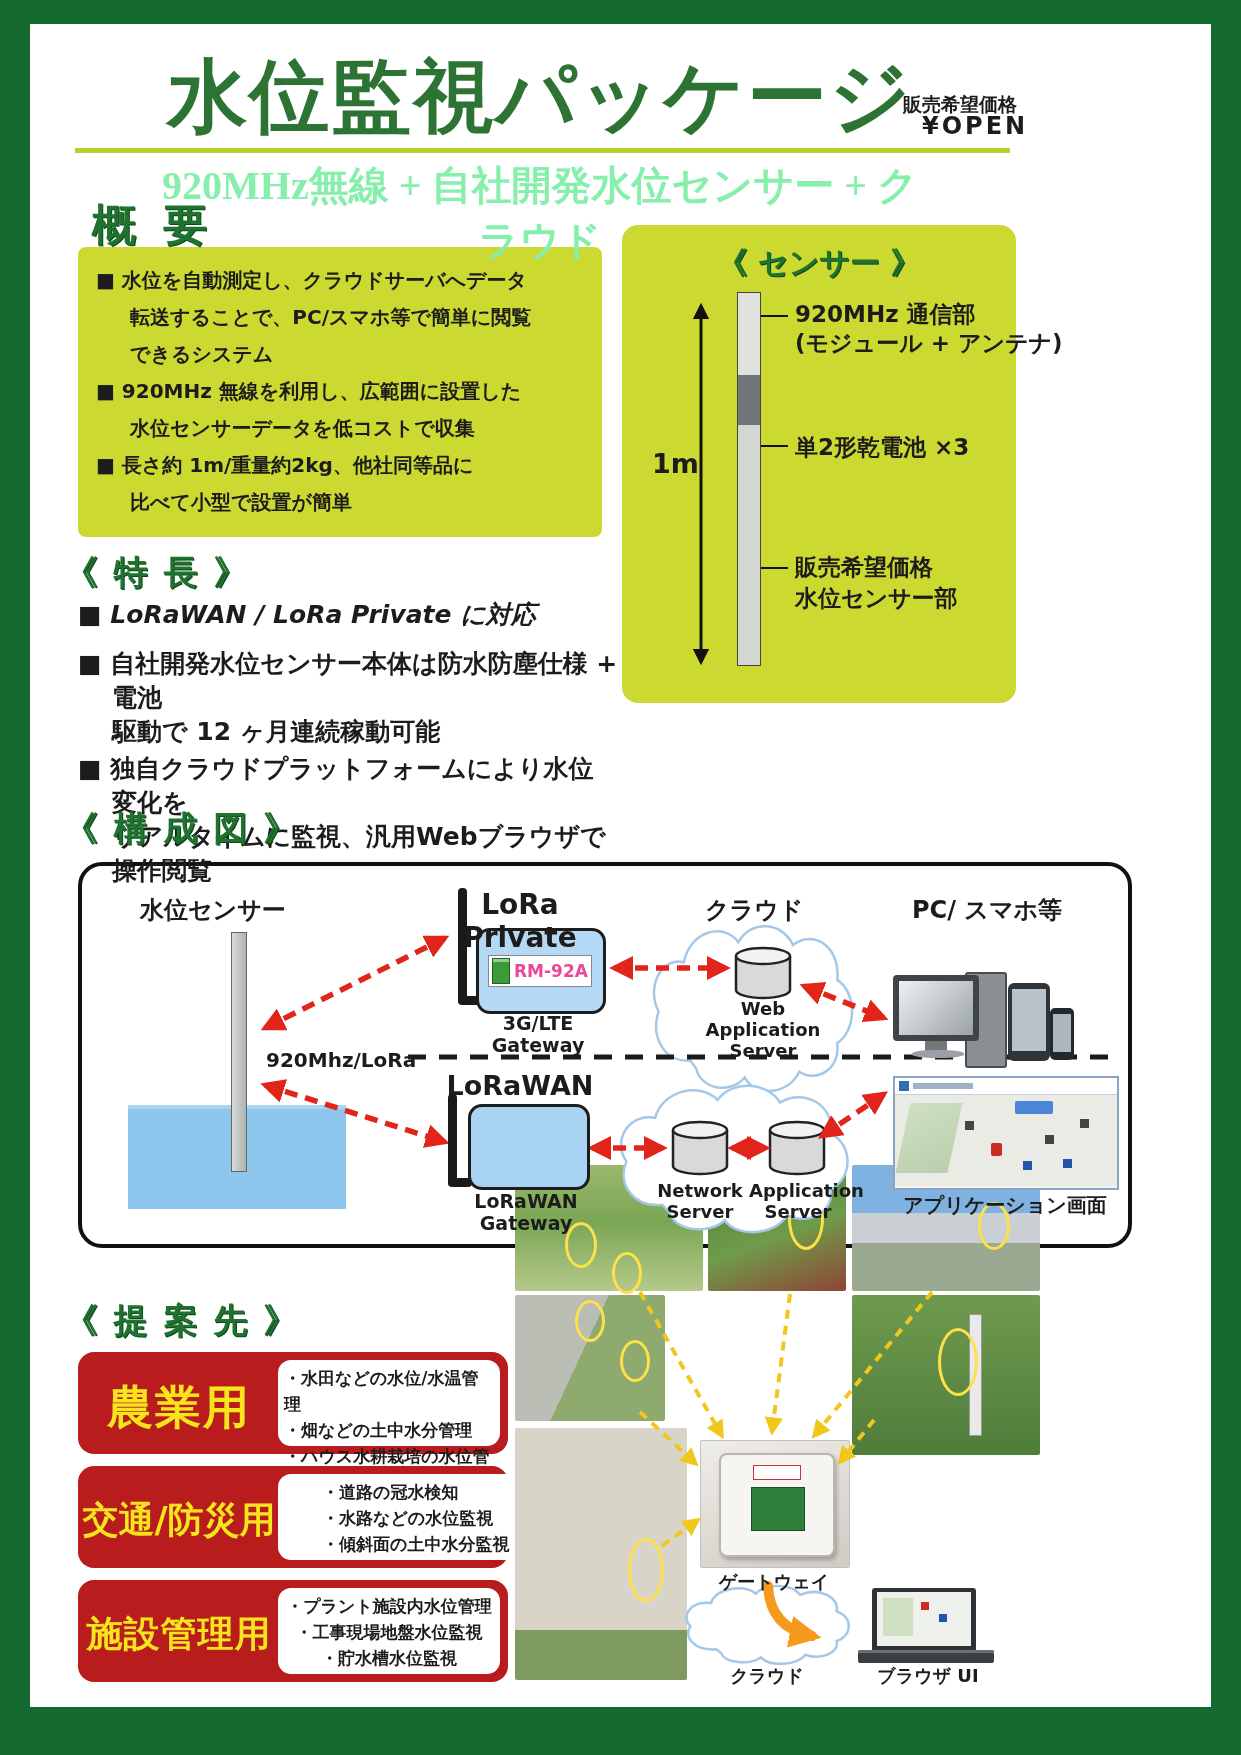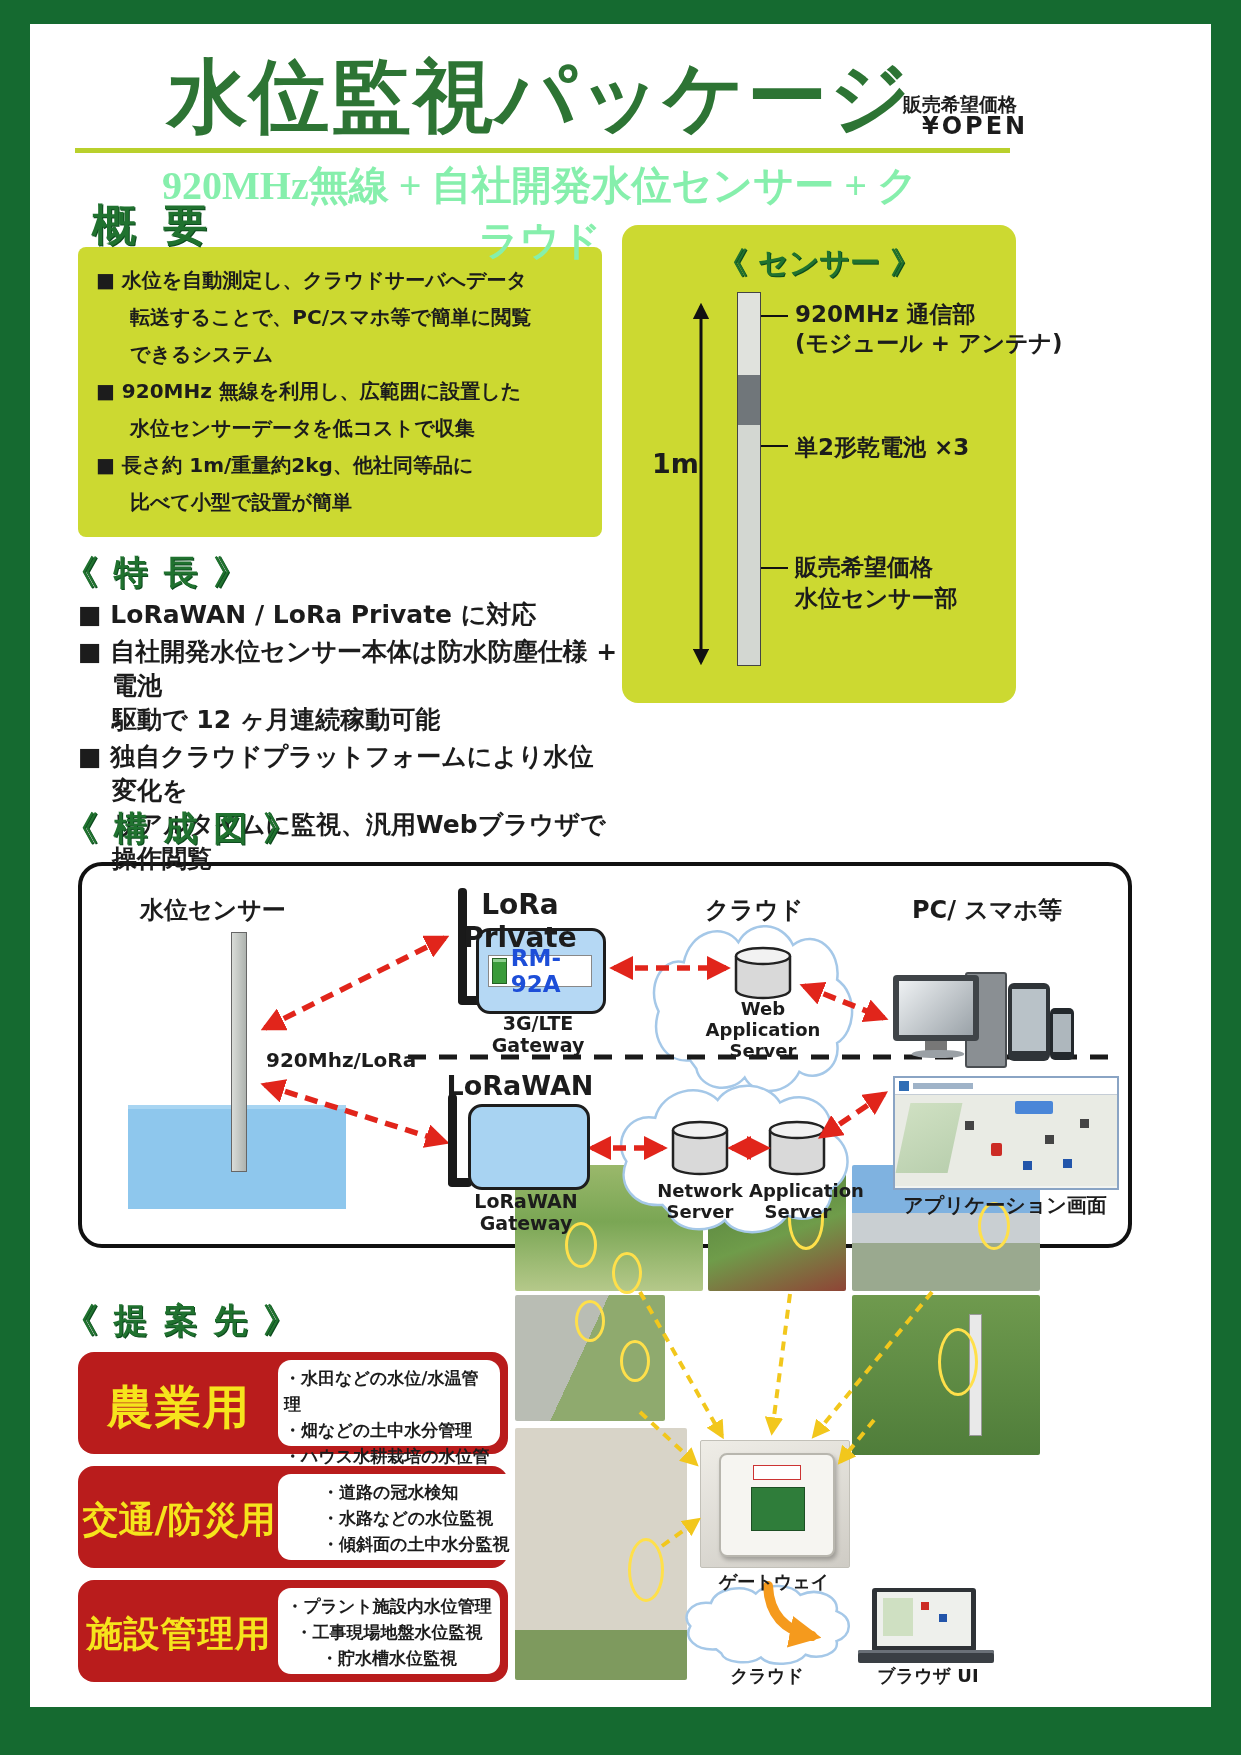--- a/index.html
+++ b/index.html
@@ -44,21 +44,21 @@
 転送することで、PC/スマホ等で簡単に閲覧
 できるシステム</div>
     <div class="blk pre hang">■ 920MHz 無線を利用し、広範囲に設置した
 水位センサーデータを低コストで収集</div>
     <div class="blk pre hang">■ 長さ約 1m/重量約2kg、他社同等品に
 比べて小型で設置が簡単</div>
   </div>
 
   <div class="abs ghead z8" style="left:64px;top:550px;font-size:34px;letter-spacing:2px;">《 特 長 》</div>
   <div class="abs z8" style="left:78px;top:598px;width:540px;font-size:25px;line-height:34px;">
-    <div class="blk pre hang" style="margin-bottom:3px;">■ LoRaWAN / LoRa Private に対応</div>
+    <div class="blk pre hang" style="margin-bottom:15px;font-style:italic;">■ LoRaWAN / LoRa Private に対応</div>
     <div class="blk pre hang" style="margin-bottom:3px;">■ 自社開発水位センサー本体は防水防塵仕様 + 電池
 駆動で 12 ヶ月連続稼動可能</div>
     <div class="blk pre hang">■ 独自クラウドプラットフォームにより水位変化を
 リアルタイムに監視、汎用Webブラウザで操作閲覧</div>
   </div>
 
   <div class="abs limebox z2" style="left:622px;top:225px;width:394px;height:478px;border-radius:16px;"></div>
   <div class="abs ghead ctr z8" style="left:622px;top:243px;width:394px;font-size:30px;">《 センサー 》</div>
 
   <div class="abs z7" style="left:737px;top:292px;width:22px;height:372px;border:1px solid #444;background:#d3d7d2;">
@@ -82,21 +82,21 @@
 
   <div class="abs z3" style="left:128px;top:1105px;width:218px;height:104px;background:#8ec7ed;box-shadow:inset 0 4px 0 #a8d5f2;"></div>
   <div class="abs z7" style="left:231px;top:932px;width:14px;height:238px;border:1px solid #666;background:linear-gradient(90deg,#d9dcd8,#aeb3af);"></div>
   <div class="abs blk z8" style="left:266px;top:1048px;font-size:20px;">920Mhz/LoRa</div>
 
   <div class="ant z7" style="left:458px;top:888px;width:9px;height:116px;"></div>
   <div class="ant z7" style="left:458px;top:996px;width:24px;height:9px;"></div>
   <div class="devbox z7" style="left:476px;top:928px;width:124px;height:80px;">
     <div style="position:absolute;left:9px;top:24px;width:104px;height:32px;background:#fff;border:1px solid #888;display:flex;align-items:center;gap:4px;padding-left:3px;box-sizing:border-box;">
       <span style="display:inline-block;width:16px;height:24px;background:#3a9b3a;border:1px solid #246024;box-shadow:inset 0 3px 0 #8fd08f;"></span>
-      <span style="font-size:23px;font-weight:bold;color:#1d4ed8;">RM-92A</span>
+      <span style="font-size:17px;font-weight:bold;color:#ec4899;">RM-92A</span>
     </div>
   </div>
   <div class="abs blk pre ctr z8" style="left:476px;top:1012px;width:124px;font-size:19px;line-height:22px;">3G/LTE
 Gateway</div>
   <div class="abs blk pre ctr z8" style="left:685px;top:998px;width:156px;font-size:18px;line-height:21px;">Web Application
 Server</div>
 
   <div class="abs z7" style="left:965px;top:972px;width:38px;height:92px;background:#8a8f93;border:2px solid #4a4e52;border-radius:3px;"></div>
   <div class="abs z7" style="left:893px;top:975px;width:86px;height:66px;background:#3f4448;border-radius:4px;">
     <div style="position:absolute;left:6px;top:6px;width:74px;height:54px;background:linear-gradient(135deg,#eef1f3,#9aa2a8);"></div>

